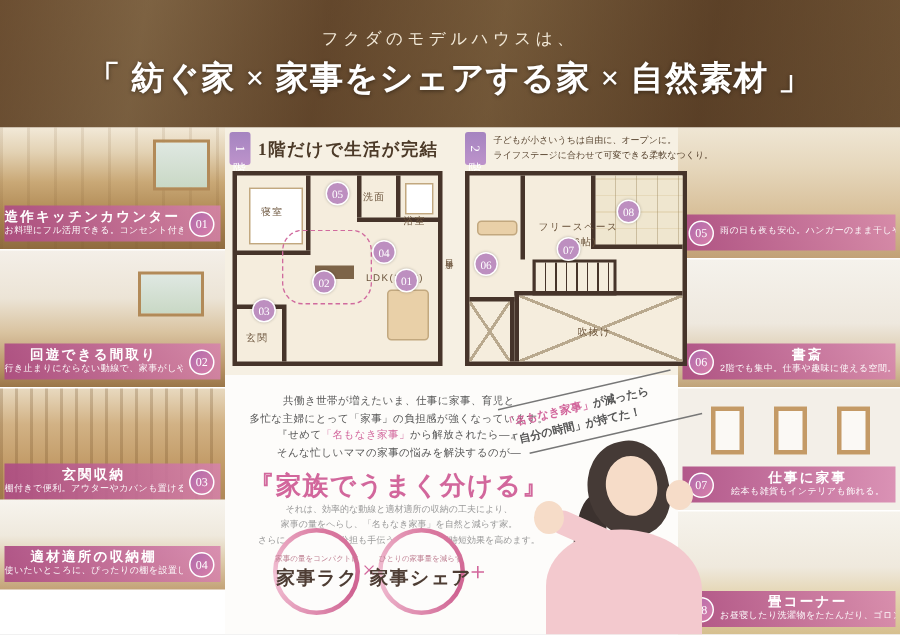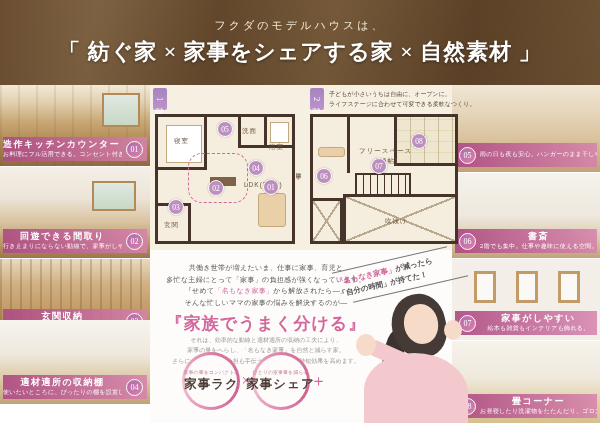--- a/index.html
+++ b/index.html
@@ -23,21 +23,21 @@
   
   .photo{position:absolute;width:150px;}
   .p1{left:0;top:85px;height:81px;background:
       repeating-linear-gradient(90deg,rgba(120,85,45,.12) 0 2px,transparent 2px 18px),
       linear-gradient(180deg,#f2e9d8 0%,#e3d2b4 20%,#c9a876 45%,#b08a55 70%,#8f6b3f 100%);}
   .p2{left:0;top:167px;height:91px;background:
       linear-gradient(180deg,#f4efe8 0%,#ece4d6 35%,#d9c3a0 60%,#b99468 85%,#9a7648 100%);}
   .p3{left:0;top:259px;height:79px;background:
       repeating-linear-gradient(90deg,rgba(110,75,35,.25) 0 2px,transparent 2px 10px),
       linear-gradient(180deg,#e8d9bf 0%,#d2b285 30%,#c49e6b 60%,#ab8353 100%);}
-  .p4{left:0;top:320px;height:84px;background:
+  .p4{left:0;top:333px;height:60px;background:
       linear-gradient(180deg,#f7f4ee 0%,#efe9dd 40%,#dcc9a8 70%,#c3a277 100%);}
   .p5{left:452px;top:85px;width:148px;height:87px;background:
       linear-gradient(180deg,#efe6d4 0%,#e6d7bc 30%,#d8c09a 65%,#c2a177 100%);}
   .p6{left:452px;top:173px;width:148px;height:85px;background:
       linear-gradient(180deg,#f5f2ec 0%,#eee8de 50%,#d9c6a6 80%,#c0a379 100%);}
   .p7{left:452px;top:259px;width:148px;height:81px;background:#f3efe8;}
   .p8{left:452px;top:341px;width:148px;height:82px;background:
       linear-gradient(180deg,#f6f3ec 0%,#efe9dd 45%,#e3d3ae 70%,#d6bf8f 100%);}
   .ph-win{position:absolute;background:linear-gradient(180deg,#dfe8e2,#c9d8c5);border:2px solid #b28a58;}
   .p1 .ph-win{right:10px;top:8px;width:34px;height:30px;}
@@ -202,38 +202,39 @@
       </div>
     </div>
   </div>
   <div class="photo p7">
     <div class="niche n1"></div>
     <div class="niche n2"></div>
     <div class="niche n3"></div>
     <div class="feat-label">
       <div class="fl-badge">07</div>
       <div class="fl-text">
-        <div class="fl-title">家事がしやすい</div>
+        <div class="fl-title">仕事に家事</div>
         <div class="fl-desc">絵本も雑貨もインテリアも飾れる。</div>
       </div>
     </div>
   </div>
   <div class="photo p8">
     <div class="feat-label">
       <div class="fl-badge">08</div>
       <div class="fl-text">
         <div class="fl-title">畳コーナー</div>
         <div class="fl-desc">お昼寝したり洗濯物をたたんだり、ゴロンと過ごせる和の空間。</div>
       </div>
     </div>
   </div>
 
   <div class="plan plan1">
     <div class="plan-head">
       <div class="floor-badge">1階</div>
+      <div class="plan-title">1階だけで生活が完結</div>
     </div>
     <div class="plan-box">
       <div class="w" style="left:46px;top:0;width:3px;height:50px"></div>
       <div class="w" style="left:0;top:50px;width:49px;height:3px"></div>
       <div class="w" style="left:80px;top:0;width:3px;height:28px"></div>
       <div class="w" style="left:80px;top:28px;width:54px;height:3px"></div>
       <div class="w" style="left:106px;top:0;width:3px;height:28px"></div>
       <div class="w" style="left:0;top:86px;width:30px;height:3px"></div>
       <div class="w" style="left:30px;top:86px;width:3px;height:38px"></div>
       <div class="furn" style="left:8px;top:8px;width:34px;height:36px"></div>

